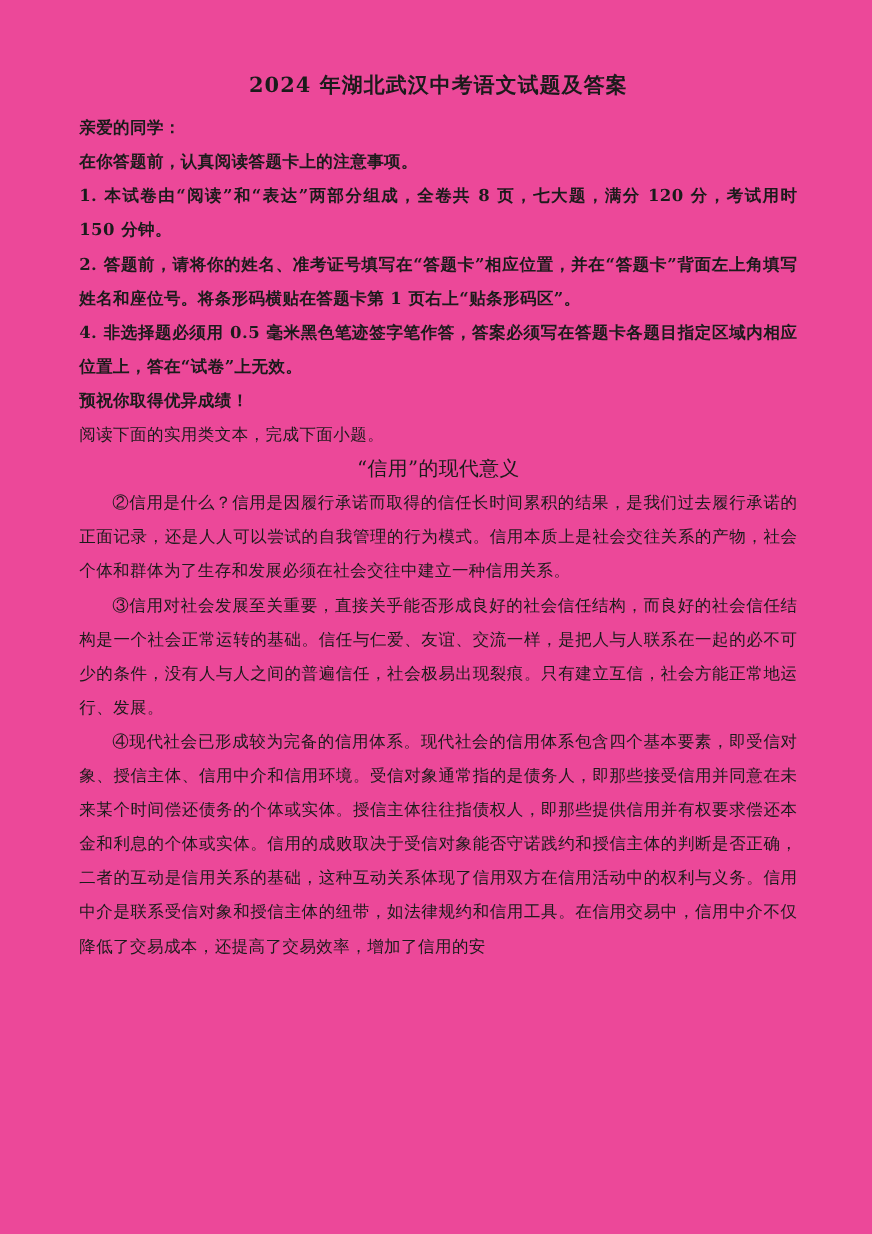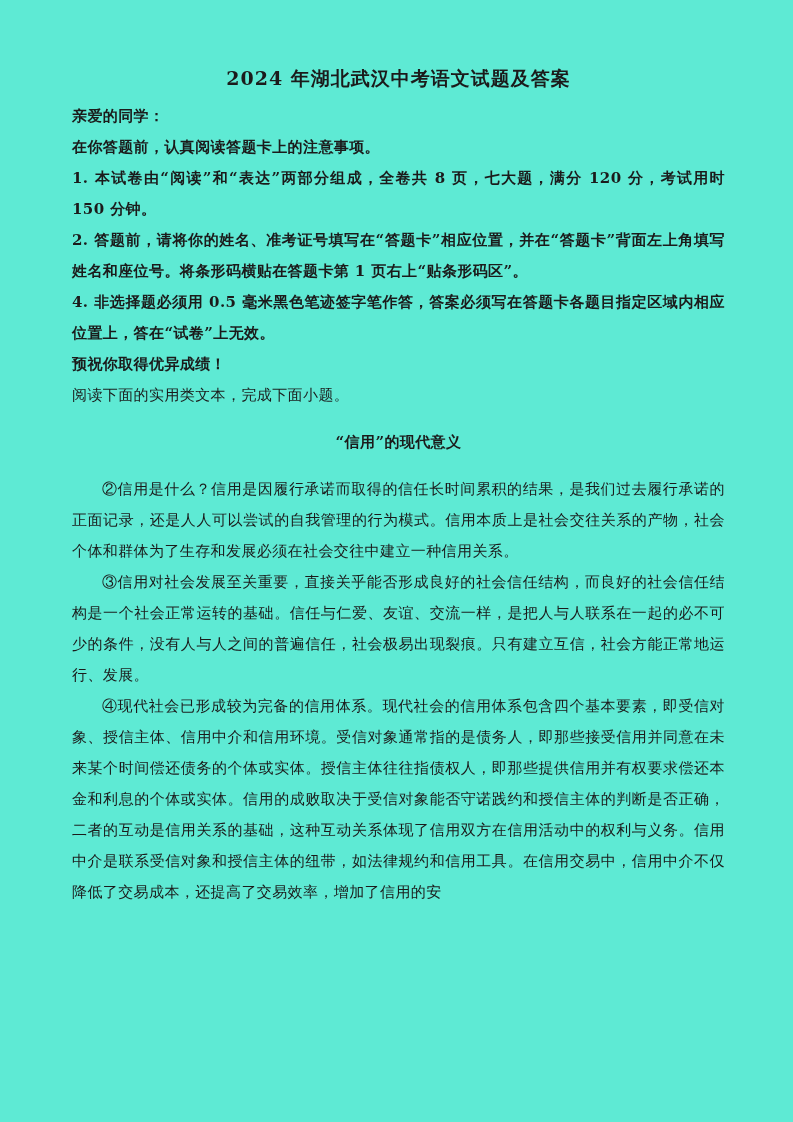--- a/index.html
+++ b/index.html
@@ -12,21 +12,21 @@
     height: 1122px;
     font-family: "DejaVu Serif", "Liberation Serif", serif;
     color: #1b1b1b;
   }
   .page {
     box-sizing: border-box;
     width: 793px;
     height: 1122px;
     padding: 62px 68px 0 72px;
     overflow: hidden;
-    background: #5eead4;
+    background: #ec4899;
   }
   .doc-title {
     font-size: 19px;
     font-weight: bold;
     text-align: center;
     margin: 0 0 7px 0;
     line-height: 32px;
     letter-spacing: 1px;
   }
   .line {
@@ -40,23 +40,23 @@
   .indent { text-indent: 2em; }
   .section-heading {
     margin: 0;
     font-size: 15.5px;
     font-weight: bold;
     line-height: 31px;
     text-align: center;
     letter-spacing: 0.4px;
   }
   .essay-title {
-    margin: 16px;
-    font-size: 15px;
-    font-weight: bold;
+    margin: 0;
+    font-size: 18px;
+    font-weight: normal;
     line-height: 31px;
     text-align: center;
     letter-spacing: 0.4px;
   }
 </style>
 </head>
 <body>
 
 <div class="page">
 

